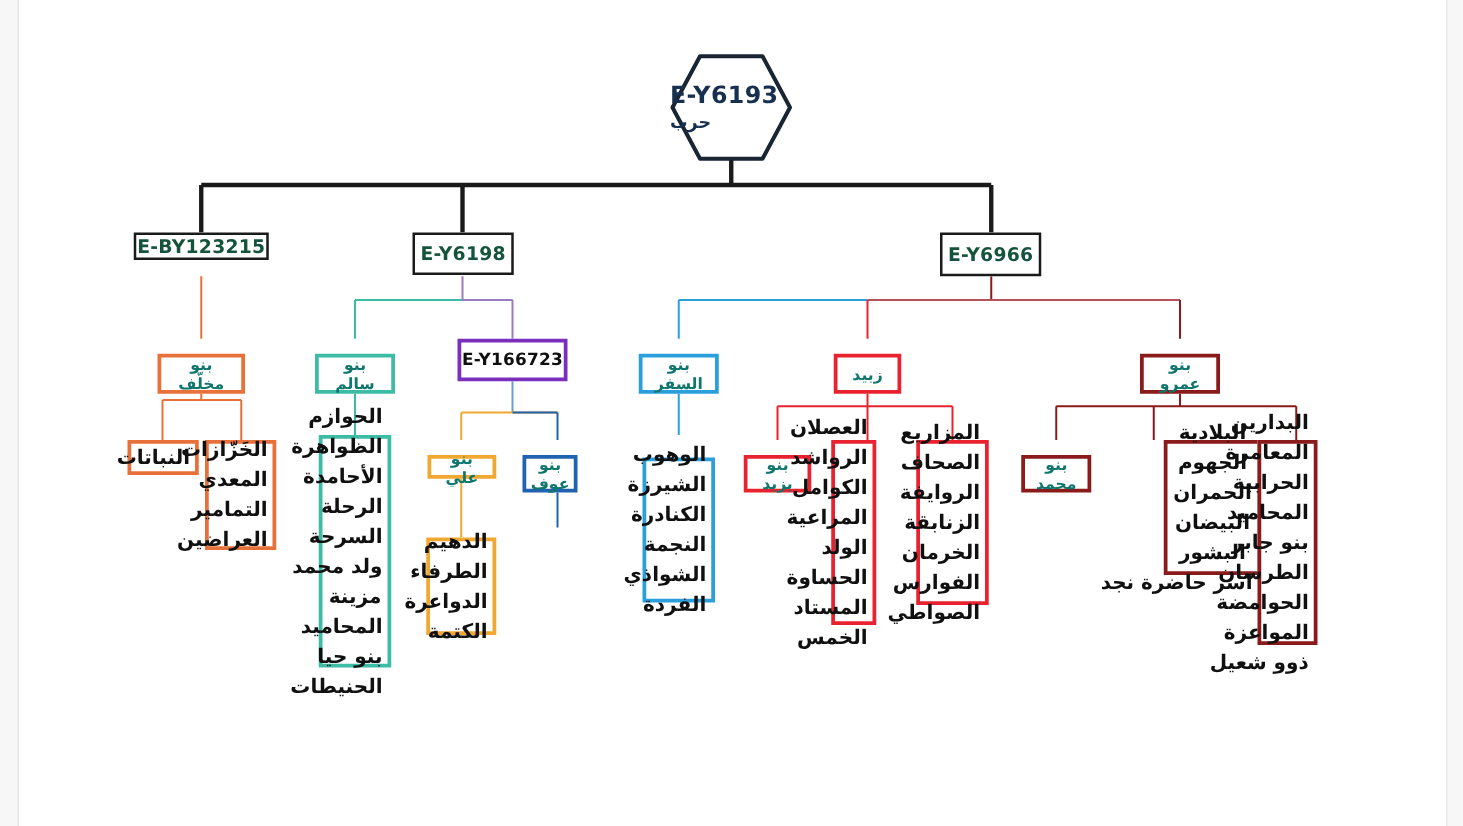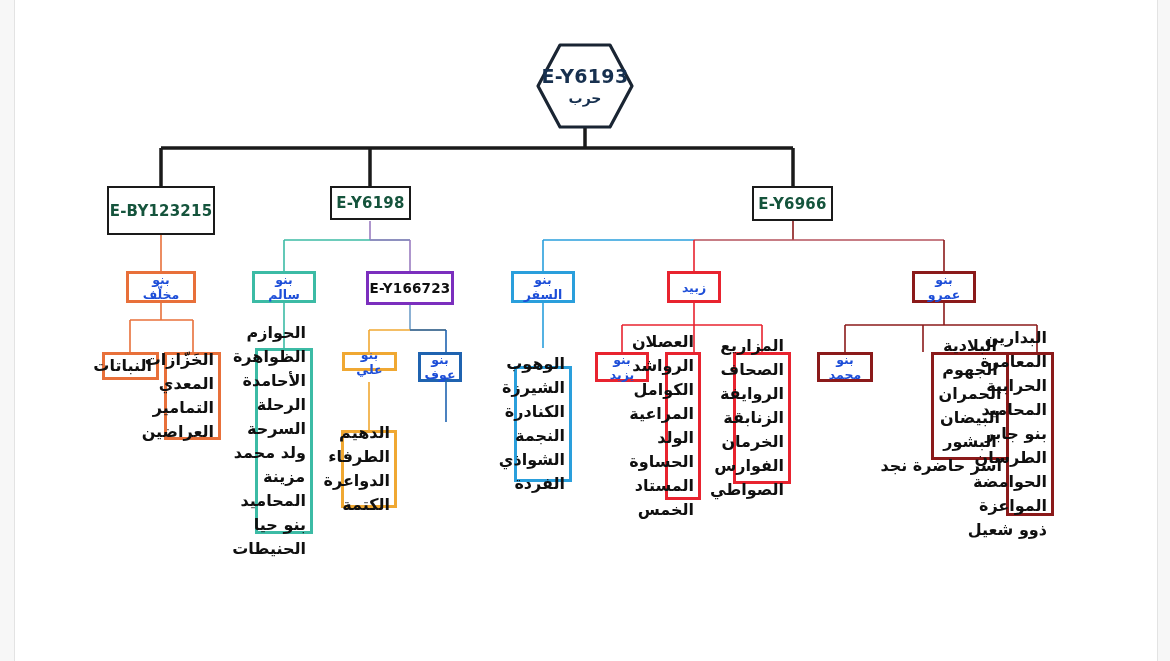--- a/index.html
+++ b/index.html
@@ -32,21 +32,21 @@
     flex-direction: column;
     align-items: center;
     justify-content: center;
     text-align: center;
     direction: rtl;
   }
   .hex {
     position: absolute;
     box-sizing: border-box;
     display: flex; flex-direction: column;
-    align-items: center; justify-content: center;
+    align-items: flex-start; justify-content: center;
     text-align: center;
   }
   .hex-shape {
     position: absolute; left: 0; top: 0; width: 100%; height: 100%;
   }
   .hex-label {
     position: relative;
     font-weight: bold;
     color: #17304f;
     font-size: 19px;
@@ -73,22 +73,23 @@
     border: 3px solid #7b2fbe;
     color: #101010;
     font-weight: bold;
     font-size: 13.5px;
     letter-spacing: 0.2px;
     direction: ltr;
   }
   .tribe {
     font-weight: bold;
     font-size: 12.5px;
-    color: #1d4ed8;
+    color: #0f766e;
     padding: 3px 4px;
+    margin-top: 12px;
   }
   .leaf {
     font-size: 16px;
     color: #101010;
     font-weight: bold;
     padding: 5px 4px;
     line-height: 1.5;
     justify-content: center;
   }
   .leaf .row { width: 100%; white-space: nowrap; }
@@ -157,21 +158,21 @@
     </svg>
 
     <div class="hex" style="left:536px; top:43px; width:98px; height:86px;">
       <svg class="hex-shape" viewBox="0 0 98 86" preserveAspectRatio="none">
         <polygon points="24,2 74,2 96,43 74,84 24,84 2,43" fill="#ffffff" stroke="#1a2533" stroke-width="3.2" stroke-linejoin="round"></polygon>
       </svg>
       <div class="hex-label">E-Y6193</div>
       <div class="hex-sub">حرب</div>
     </div>
 
-    <div class="node hap" style="left:107px; top:186px; width:108px; height:49px;">
+    <div class="node hap" style="left:107px; top:186px; width:108px; height:22px;">
       <span>E-BY123215</span>
     </div>
     <div class="node hap" style="left:330px; top:186px; width:81px; height:34px;">
       <span>E-Y6198</span>
     </div>
     <div class="node hap" style="left:752px; top:186px; width:81px; height:35px;">
       <span>E-Y6966</span>
     </div>
 
     <div class="node tribe" style="left:126px; top:271px; width:70px; height:32px; border:3px solid #e8703a;">

